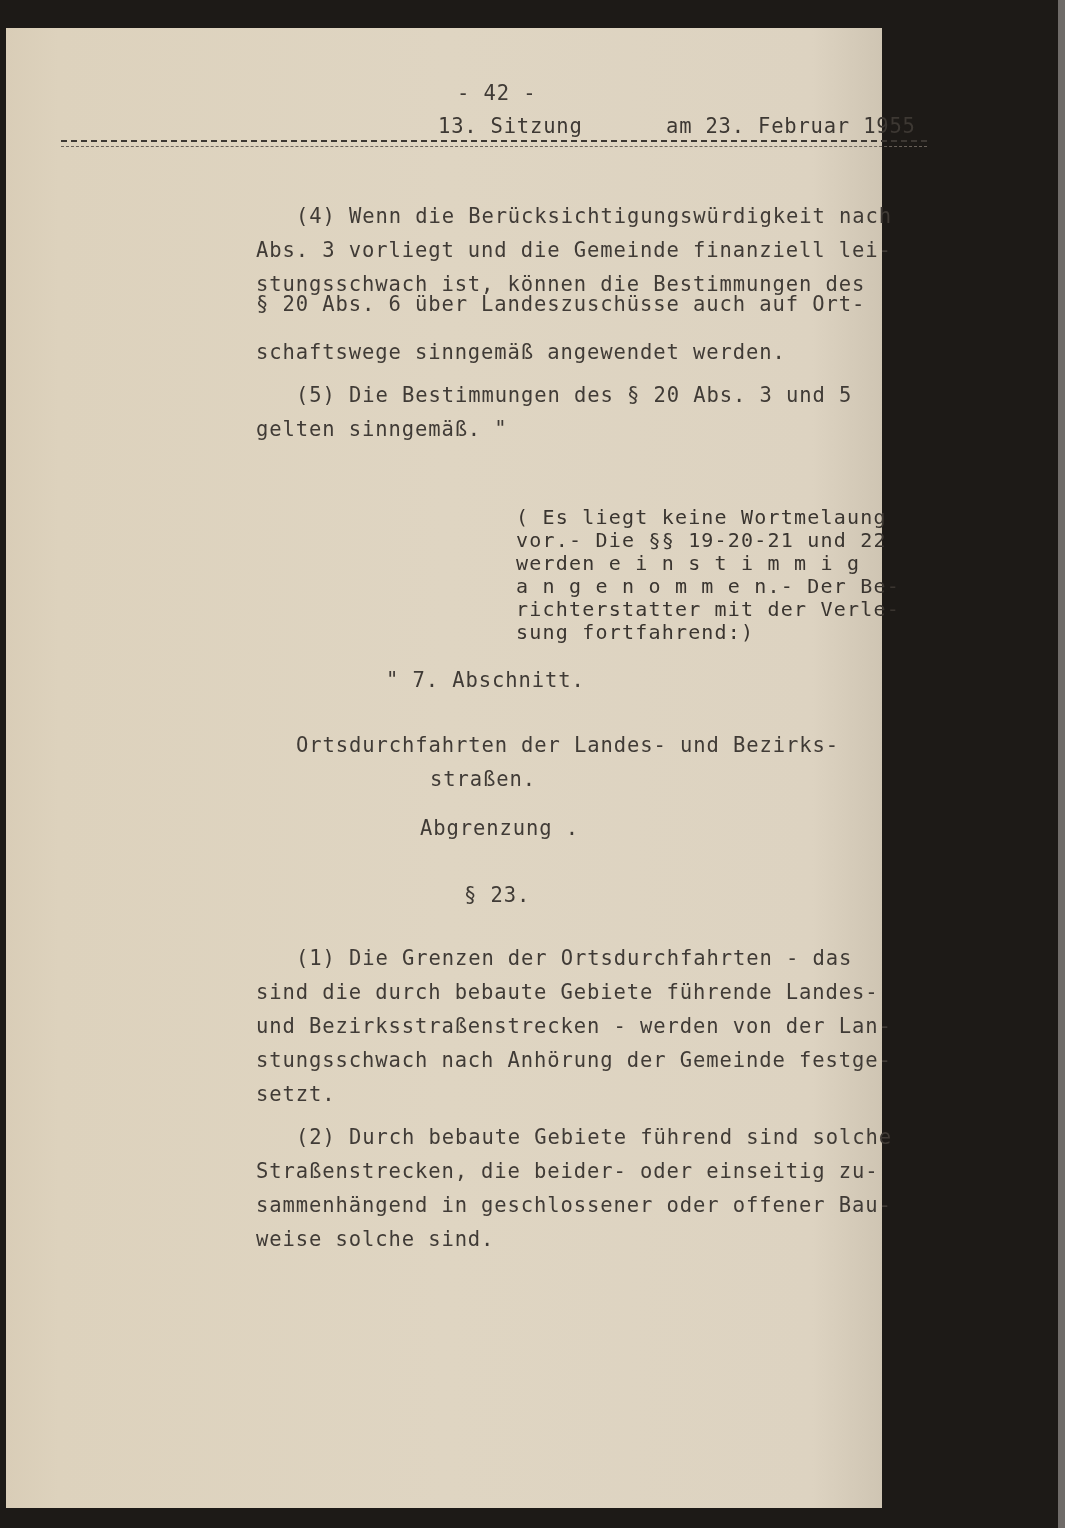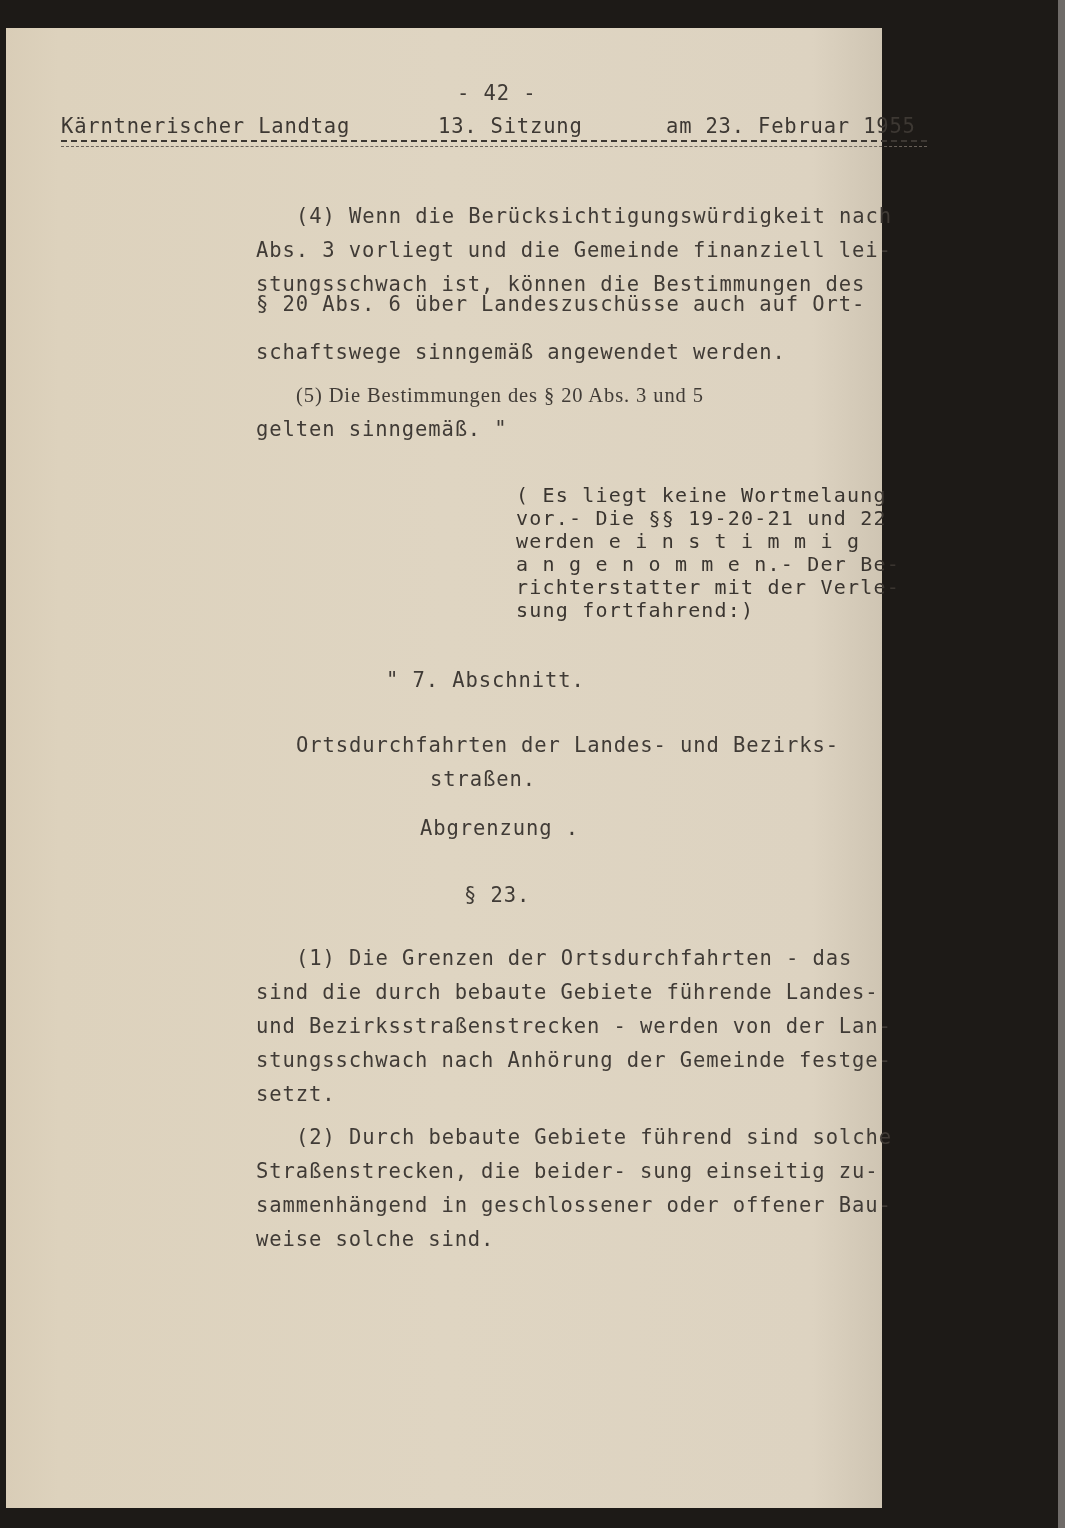--- a/index.html
+++ b/index.html
@@ -73,49 +73,49 @@
       width: 866px;
       height: 0;
       border-top: 1px dashed #6a625a;
     }
     .body-line { font-size: 20.5px; }
     .note-line {
       font-size: 20px;
       letter-spacing: 1.2px;
       line-height: 22px;
       color: #3a3530;
+      margin-top: 22px;
     }
   </style>
 </head>
 <body>
 
 <div class="frame-right"></div>
 
 <div class="paper">
 
   <div class="line page-number" style="top:53px;">- 42 -</div>
 
   <div class="line header-line" style="position:absolute;">
-    <span class="hdr-item" style="left:0px;">Kärntnerischer Landtag</span>
     <span class="hdr-item" style="left:377px;">13. Sitzung</span>
     <span class="hdr-item" style="left:605px;">am 23. Februar 1955</span>
     <div class="hdr-underline"></div>
     <div class="hdr-underline2"></div>
   </div>
 
   <div>
     <div class="line body-line" style="left:290px; top:176px;">(4) Wenn die Berücksichtigungswürdigkeit nach</div>
     <div class="line body-line" style="left:250px; top:210px;">Abs. 3 vorliegt und die Gemeinde finanziell lei-</div>
     <div class="line body-line" style="left:250px; top:244px;">stungsschwach ist, können die Bestimmungen des</div>
     <div class="line body-line" style="left:250px; top:264px;">§ 20 Abs. 6 über Landeszuschüsse auch auf Ort-</div>
     <div class="line body-line" style="left:250px; top:312px;">schaftswege sinngemäß angewendet werden.</div>
   </div>
 
   <div>
-    <div class="line body-line" style="left:290px; top:355px;font-family:Liberation Serif, serif;">(5) Die Bestimmungen des § 20 Abs. 3 und 5</div>
+    <div class="line body-line" style="left:290px; top:355px;">(5) Die Bestimmungen des § 20 Abs. 3 und 5</div>
     <div class="line body-line" style="left:250px; top:389px;">gelten sinngemäß. "</div>
   </div>
 
   <div>
     <div class="line note-line" style="left:510px; top:456px;">( Es liegt keine Wortmelaung</div>
     <div class="line note-line" style="left:510px; top:479px;">vor.- Die §§ 19-20-21 und 22</div>
     <div class="line note-line" style="left:510px; top:502px;">werden e i n s t i m m i g</div>
     <div class="line note-line" style="left:510px; top:525px;">a n g e n o m m e n.- Der Be-</div>
     <div class="line note-line" style="left:510px; top:548px;">richterstatter mit der Verle-</div>
     <div class="line note-line" style="left:510px; top:571px;">sung fortfahrend:)</div>
@@ -135,18 +135,18 @@
   <div>
     <div class="line body-line" style="left:290px; top:918px;">(1) Die Grenzen der Ortsdurchfahrten - das</div>
     <div class="line body-line" style="left:250px; top:952px;">sind die durch bebaute Gebiete führende Landes-</div>
     <div class="line body-line" style="left:250px; top:986px;">und Bezirksstraßenstrecken - werden von der Lan-</div>
     <div class="line body-line" style="left:250px; top:1020px;">stungsschwach nach Anhörung der Gemeinde festge-</div>
     <div class="line body-line" style="left:250px; top:1054px;">setzt.</div>
   </div>
 
   <div>
     <div class="line body-line" style="left:290px; top:1097px;">(2) Durch bebaute Gebiete führend sind solche</div>
-    <div class="line body-line" style="left:250px; top:1131px;">Straßenstrecken, die beider- sung einseitig zu-</div>
+    <div class="line body-line" style="left:250px; top:1131px;">Straßenstrecken, die beider- oder einseitig zu-</div>
     <div class="line body-line" style="left:250px; top:1165px;">sammenhängend in geschlossener oder offener Bau-</div>
     <div class="line body-line" style="left:250px; top:1199px;">weise solche sind.</div>
   </div>
 
 </div>
 
 </body></html>

